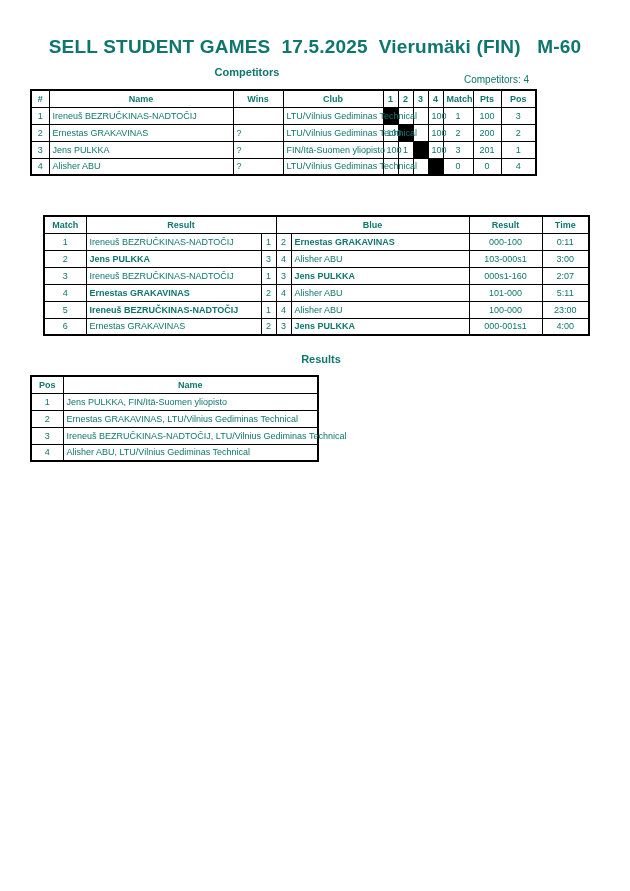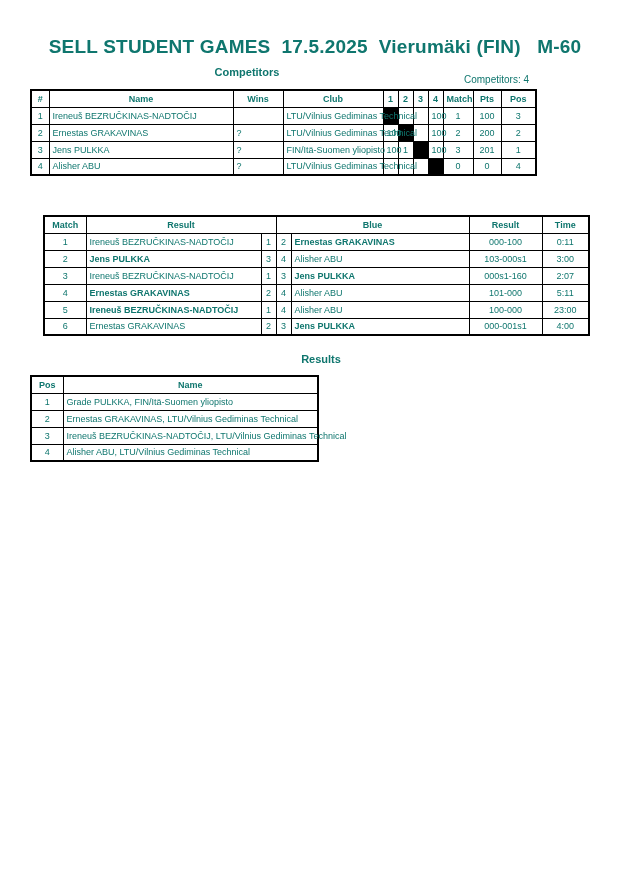--- a/index.html
+++ b/index.html
@@ -234,21 +234,21 @@
     </colgroup>
     <thead>
       <tr>
         <th>Pos</th>
         <th>Name</th>
       </tr>
     </thead>
     <tbody>
       <tr>
         <td>1</td>
-        <td class="l">Grade PULKKA, FIN/Itä-Suomen yliopisto</td>
+        <td class="l">Jens PULKKA, FIN/Itä-Suomen yliopisto</td>
       </tr>
       <tr>
         <td>2</td>
         <td class="l">Ernestas GRAKAVINAS, LTU/Vilnius Gediminas Technical</td>
       </tr>
       <tr>
         <td>3</td>
         <td class="l">Ireneuš BEZRUČKINAS-NADTOČIJ, LTU/Vilnius Gediminas Technical</td>
       </tr>
       <tr>

